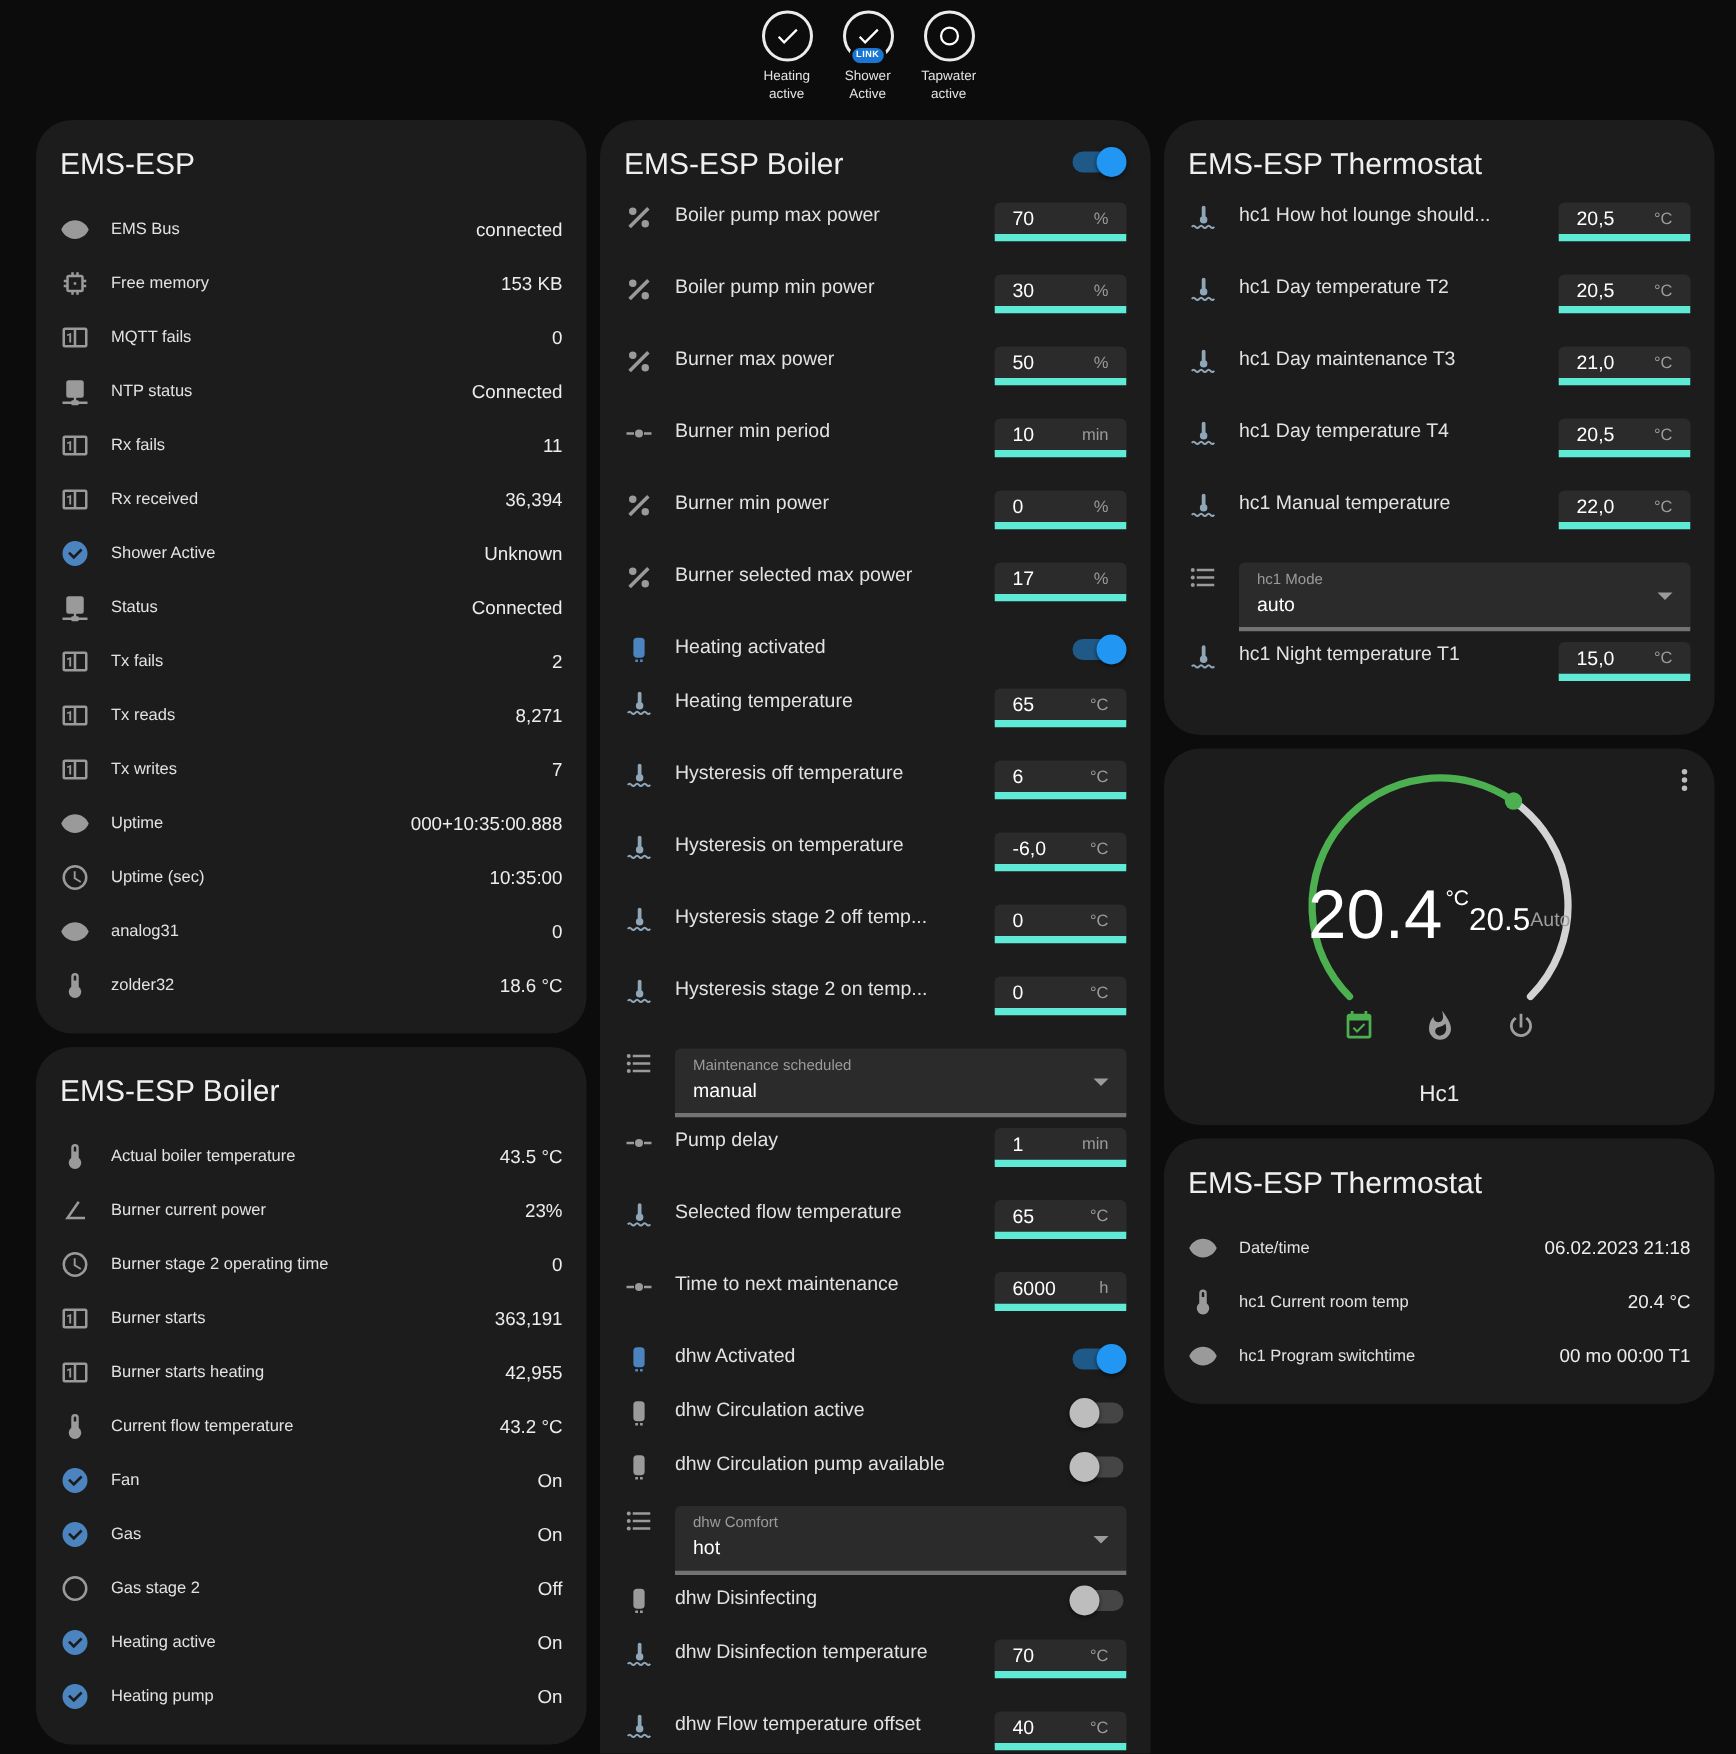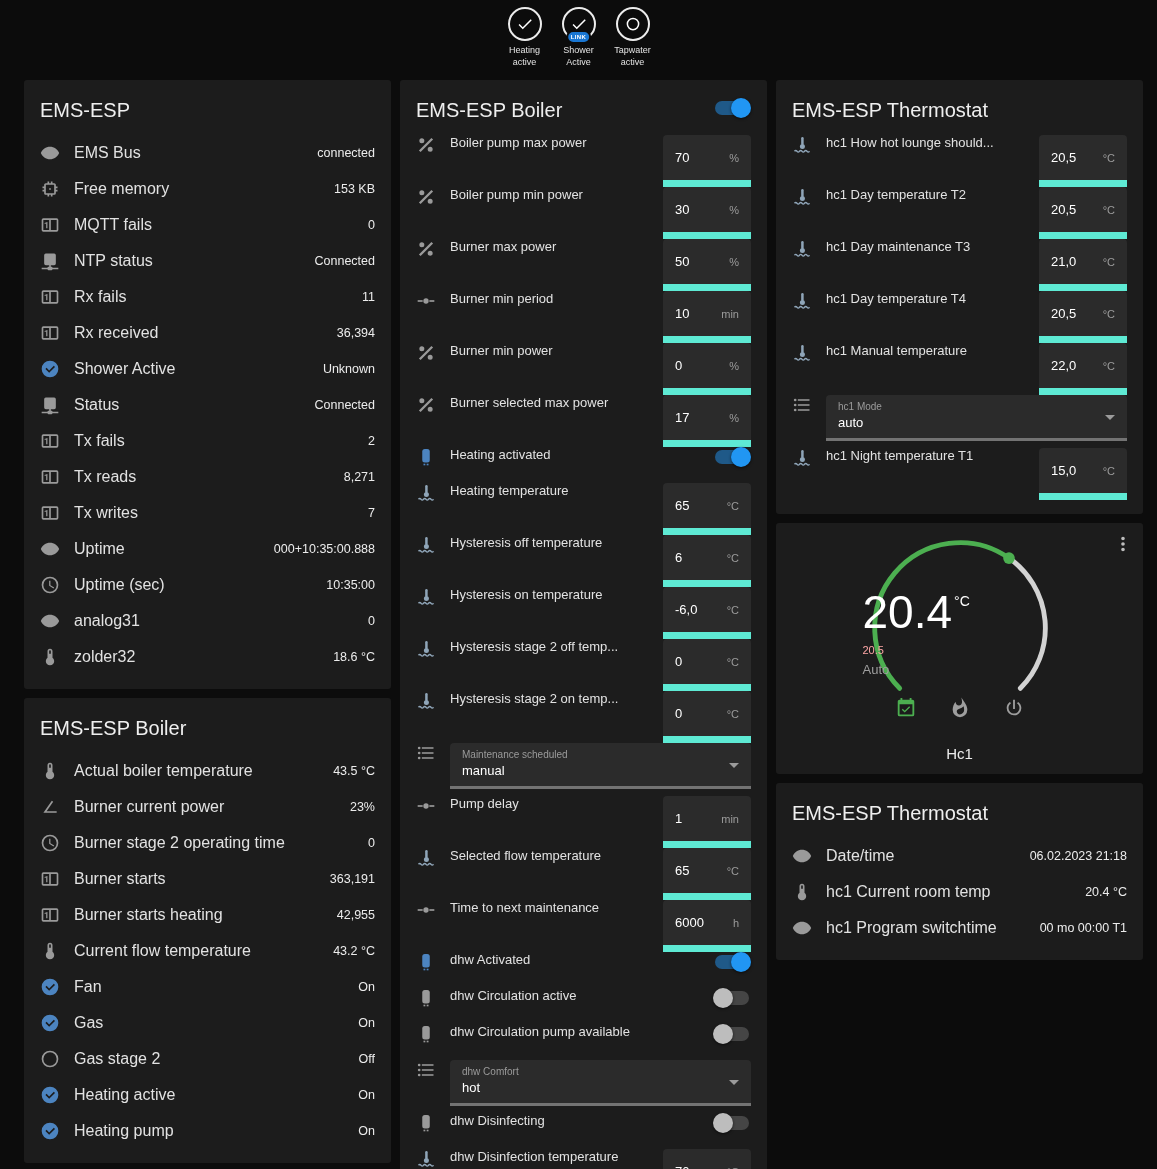--- a/index.html
+++ b/index.html
@@ -16,40 +16,40 @@
   .badge-circle{position:relative;width:34px;height:34px;border:2px solid #ececec;border-radius:50%;
     display:flex;align-items:center;justify-content:center;color:#fff}
   .badge-circle svg{width:18px;height:18px}
   .badge-sub{position:absolute;left:50%;bottom:-5px;transform:translateX(-50%);
     background:#1976d2;color:#fff;font-size:6px;font-weight:bold;letter-spacing:.4px;
     padding:2px 3px;border-radius:7px;border:2px solid var(--bg);line-height:1}
   .badge-label{margin-top:4px;font-size:9px;line-height:1.3;text-align:center;color:#e3e3e3}
   
   .columns{display:grid;grid-template-columns:1fr 1fr 1fr;gap:9px;margin:0 14px 0 24px}
   .col{display:flex;flex-direction:column;gap:9px;min-width:0}
-  .card{background:var(--card);border-radius:3px;padding-bottom:6px}
+  .card{background:var(--card);border-radius:24px;padding-bottom:6px}
   .card-title{font-size:20px;font-weight:400;color:#efefef;padding:19px 16px 13px}
   .card-head{display:flex;align-items:center;justify-content:space-between;padding-right:16px}
   .card-head .card-title{flex:1}
   .rows{padding:0 16px 8px}
   
   .icon{width:20px;height:20px;flex:none;margin-right:14px;color:#9a9a9a;display:inline-flex}
   .icon svg{width:100%;height:100%}
   .ic-blue{color:var(--icon-blue)} .ic-steel{color:var(--steel)}
   
   .row{display:flex;align-items:center;height:36px;cursor:pointer}
-  .lbl{flex:1;font-size:16px;color:#e2e2e2;white-space:nowrap;overflow:hidden;text-overflow:ellipsis;padding-right:10px}
+  .lbl{flex:1;font-size:11px;color:#e2e2e2;white-space:nowrap;overflow:hidden;text-overflow:ellipsis;padding-right:10px}
   .val{font-size:12.5px;color:#ececec;white-space:nowrap}
   
   .crow{display:flex;min-height:48px}
   .crow .lbl{font-size:13px}
   .trow{min-height:36px}
   .srow{min-height:53px}
-  .numbox{background:var(--field);border-bottom:7px solid #5eead4;border-radius:4px 4px 0 0;
-    height:52px;display:flex;align-items:center;justify-content:space-between;gap:14px;
+  .numbox{background:var(--field);border-bottom:5px solid #5eead4;border-radius:4px 4px 0 0;
+    height:26px;display:flex;align-items:center;justify-content:space-between;gap:14px;
     padding:0 12px;min-width:88px;cursor:text}
   .nval{font-size:13px;color:#fff}
   .nunit{font-size:11px;color:var(--muted)}
   .selbox{position:relative;flex:1;height:46px;background:var(--field);
     border-bottom:3px solid #737373;border-radius:4px 4px 0 0;padding:6px 34px 0 12px;cursor:pointer}
   .sel-l{display:block;font-size:10px;color:var(--muted);line-height:1.2}
   .sel-v{display:block;font-size:13px;color:#fff;margin-top:2px}
   .sel-arrow{position:absolute;right:12px;top:50%;margin-top:-2px;width:0;height:0;
     border-left:5px solid transparent;border-right:5px solid transparent;border-top:5px solid var(--muted)}
   
@@ -58,25 +58,25 @@
   .switch.on .track{background:var(--accent);opacity:.5}
   .switch .knob{position:absolute;top:0;left:0;width:20px;height:20px;border-radius:50%;
     background:#bdbdbd;box-shadow:0 1px 3px rgba(0,0,0,.6)}
   .switch.on .knob{left:auto;right:0;background:var(--accent)}
   
   .thermo-card{position:relative;padding-bottom:12px}
   .kebab{position:absolute;top:10px;right:8px;width:24px;height:24px;color:#bdbdbd;background:none;border:none;cursor:pointer}
   .kebab svg{width:22px;height:22px}
   .dial{position:relative;width:194px;height:194px;margin:8px auto 0}
   .dial svg.gauge{width:100%;height:100%;display:block}
-  .dial-center{position:absolute;inset:0;display:flex;flex-direction:column;align-items:flex-start;justify-content:center;padding-top:10px}
+  .dial-center{position:absolute;inset:0;display:flex;flex-direction:row;align-items:center;justify-content:center;padding-top:10px}
   .dial-temp{display:flex;align-items:flex-start;color:#fff;line-height:1}
   .dial-temp .big{font-size:46px;font-weight:400}
   .dial-unit{font-size:14px;margin-top:5px;margin-left:2px}
-  .dial-target{font-size:11px;color:#fca5a5;margin-top:9px}
+  .dial-target{font-size:21px;color:#ffffff;margin-top:9px}
   .dial-modetxt{font-size:13px;color:#9e9e9e;margin-top:6px}
   .dial-modes{display:flex;justify-content:center;gap:32px;margin-top:-28px;position:relative}
   .mode-btn{width:22px;height:22px;background:none;border:none;padding:0;color:#9e9e9e;cursor:pointer}
   .mode-btn svg{width:22px;height:22px}
   .mode-btn.active{color:var(--green)}
   .dial-name{text-align:center;font-size:15px;color:#ececec;margin-top:26px}
 </style>
 </head>
 <body>
 

